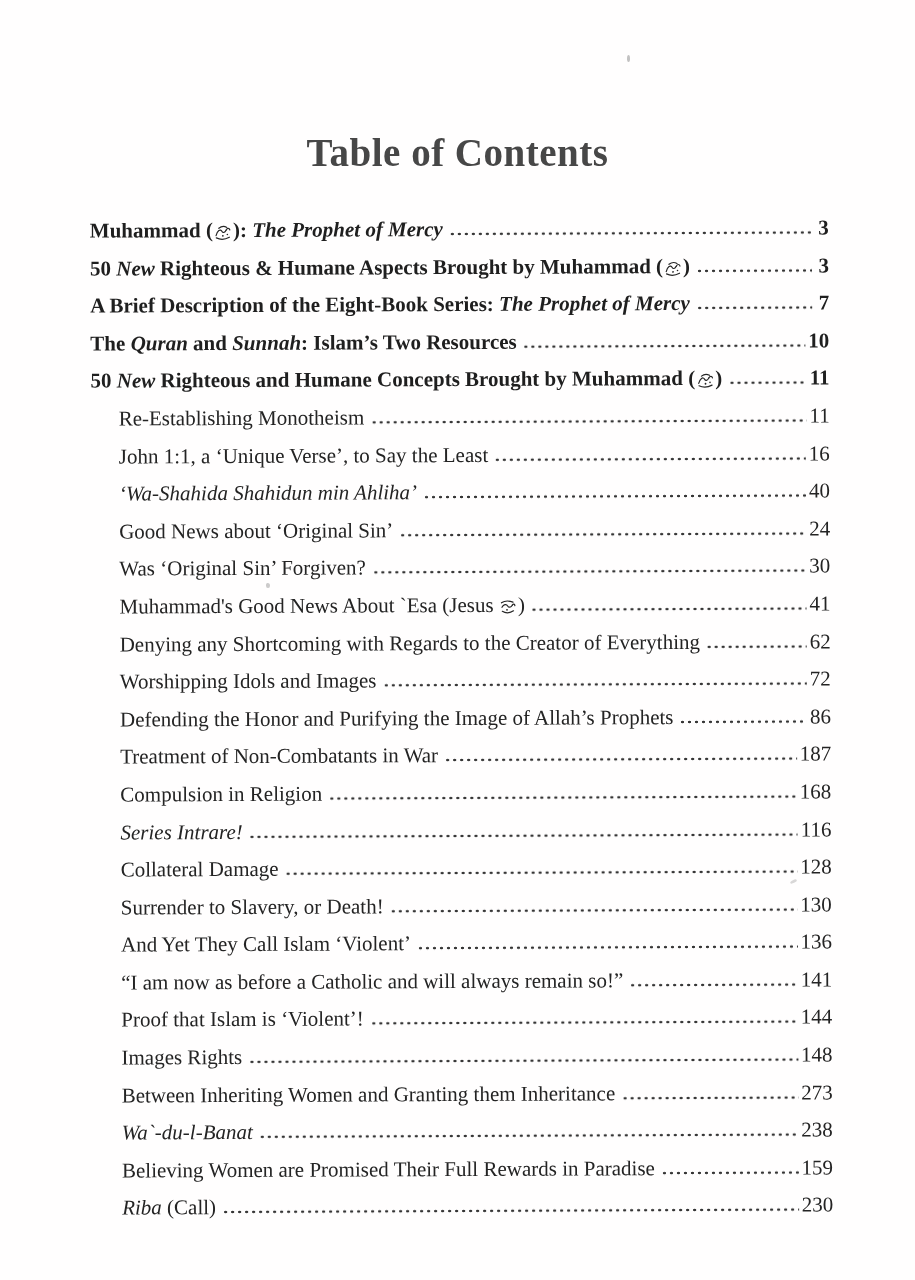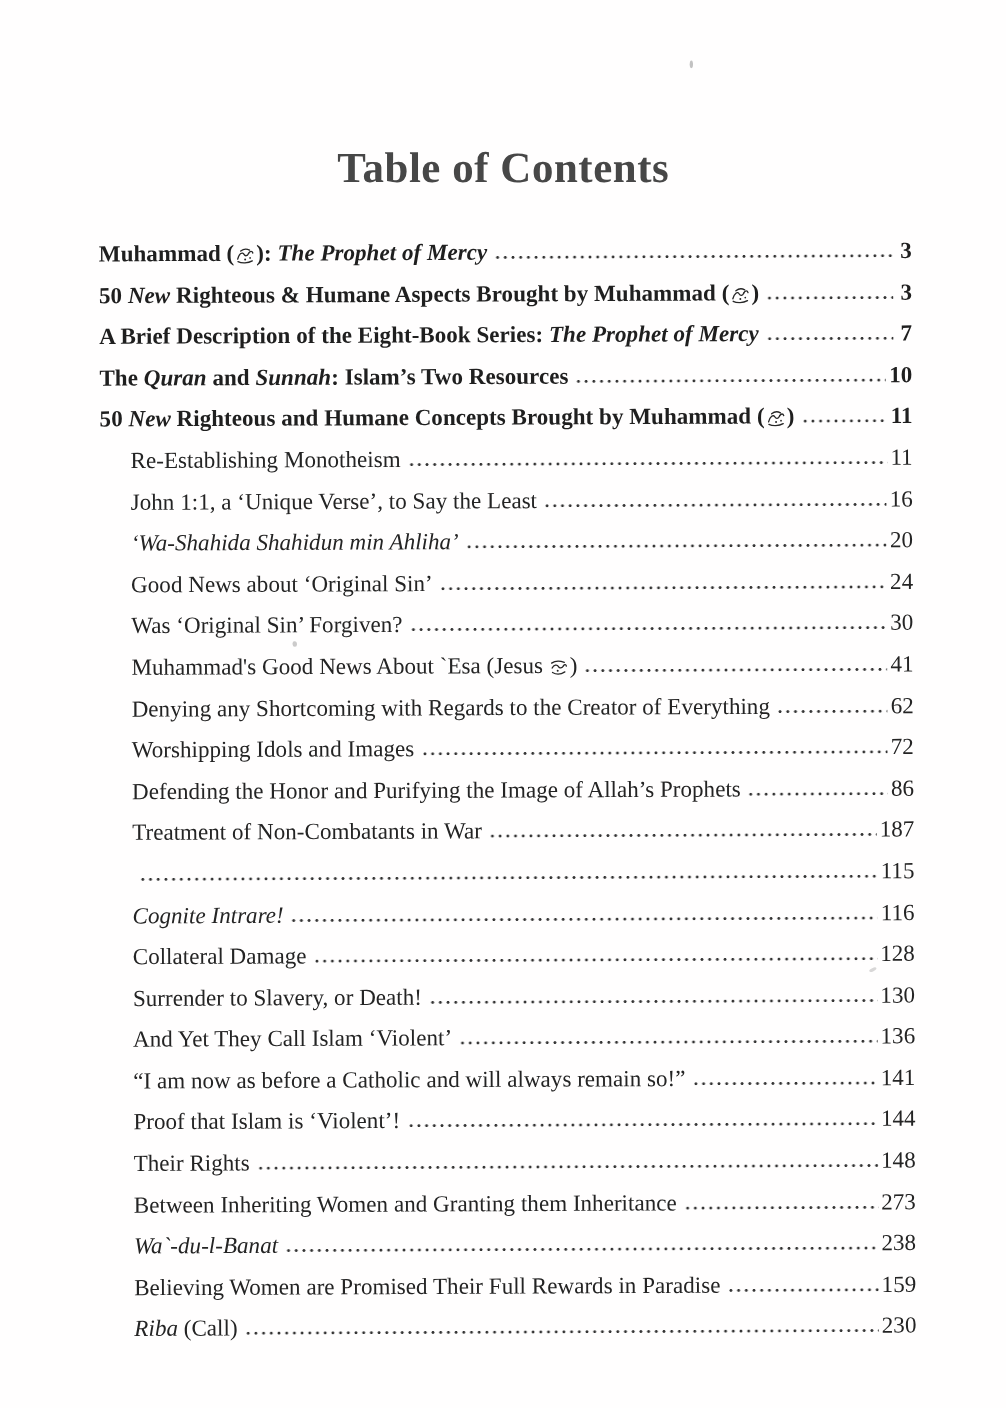--- a/index.html
+++ b/index.html
@@ -119,21 +119,21 @@
         <span class="pg">11</span>
       </div>
       <div class="row l1">
         <span class="label"><span class="seg">John 1:1, a ‘Unique Verse’, to Say the Least</span></span>
         <span class="dots"></span>
         <span class="pg">16</span>
       </div>
       <div class="row l1">
         <span class="label"><span class="seg i">‘Wa-Shahida Shahidun min Ahliha’</span></span>
         <span class="dots"></span>
-        <span class="pg">20</span>
+        <span class="pg">40</span>
       </div>
       <div class="row l1">
         <span class="label"><span class="seg">Good News about ‘Original Sin’</span></span>
         <span class="dots"></span>
         <span class="pg">24</span>
       </div>
       <div class="row l1">
         <span class="label"><span class="seg">Was ‘Original Sin’ Forgiven?</span></span>
         <span class="dots"></span>
         <span class="pg">30</span>
@@ -165,25 +165,26 @@
         <span class="label"><span class="seg">Defending the Honor and Purifying the Image of Allah’s Prophets</span></span>
         <span class="dots"></span>
         <span class="pg">86</span>
       </div>
       <div class="row l1">
         <span class="label"><span class="seg">Treatment of Non-Combatants in War</span></span>
         <span class="dots"></span>
         <span class="pg">187</span>
       </div>
       <div class="row l1">
-        <span class="dots"></span>
-        <span class="pg">115</span>
-      </div>
-      <div class="row l1">
-        <span class="label"><span class="seg i">Cognite Intrare!</span></span>
+        <span class="label"><span class="seg">Compulsion in Religion</span></span>
+        <span class="dots"></span>
+        <span class="pg">168</span>
+      </div>
+      <div class="row l1">
+        <span class="label"><span class="seg i">Series Intrare!</span></span>
         <span class="dots"></span>
         <span class="pg">116</span>
       </div>
       <div class="row l1">
         <span class="label"><span class="seg">Collateral Damage</span></span>
         <span class="dots"></span>
         <span class="pg">128</span>
       </div>
       <div class="row l1">
         <span class="label"><span class="seg">Surrender to Slavery, or Death!</span></span>
@@ -199,21 +200,21 @@
         <span class="label"><span class="seg">“I am now as before a Catholic and will always remain so!”</span></span>
         <span class="dots"></span>
         <span class="pg">141</span>
       </div>
       <div class="row l1">
         <span class="label"><span class="seg">Proof that Islam is ‘Violent’!</span></span>
         <span class="dots"></span>
         <span class="pg">144</span>
       </div>
       <div class="row l1">
-        <span class="label"><span class="seg">Their Rights</span></span>
+        <span class="label"><span class="seg">Images Rights</span></span>
         <span class="dots"></span>
         <span class="pg">148</span>
       </div>
       <div class="row l1">
         <span class="label"><span class="seg">Between Inheriting Women and Granting them Inheritance</span></span>
         <span class="dots"></span>
         <span class="pg">273</span>
       </div>
       <div class="row l1">
         <span class="label"><span class="seg i">Wa`-du-l-Banat</span></span>

